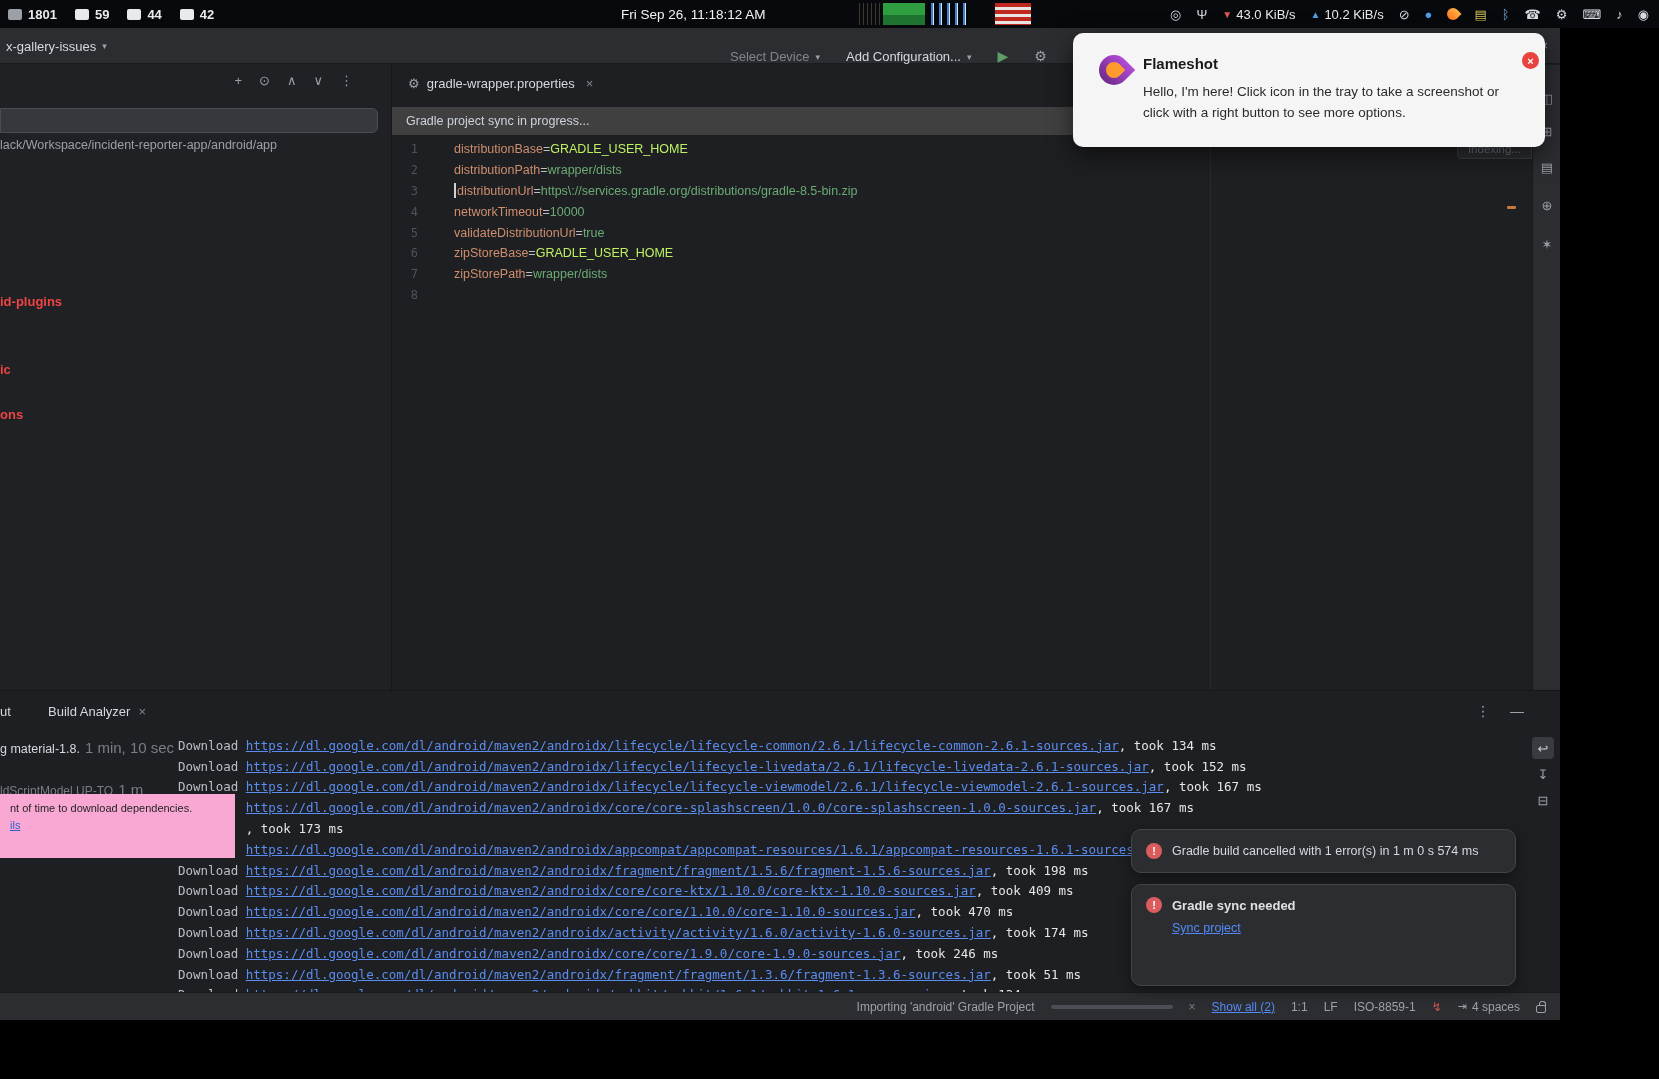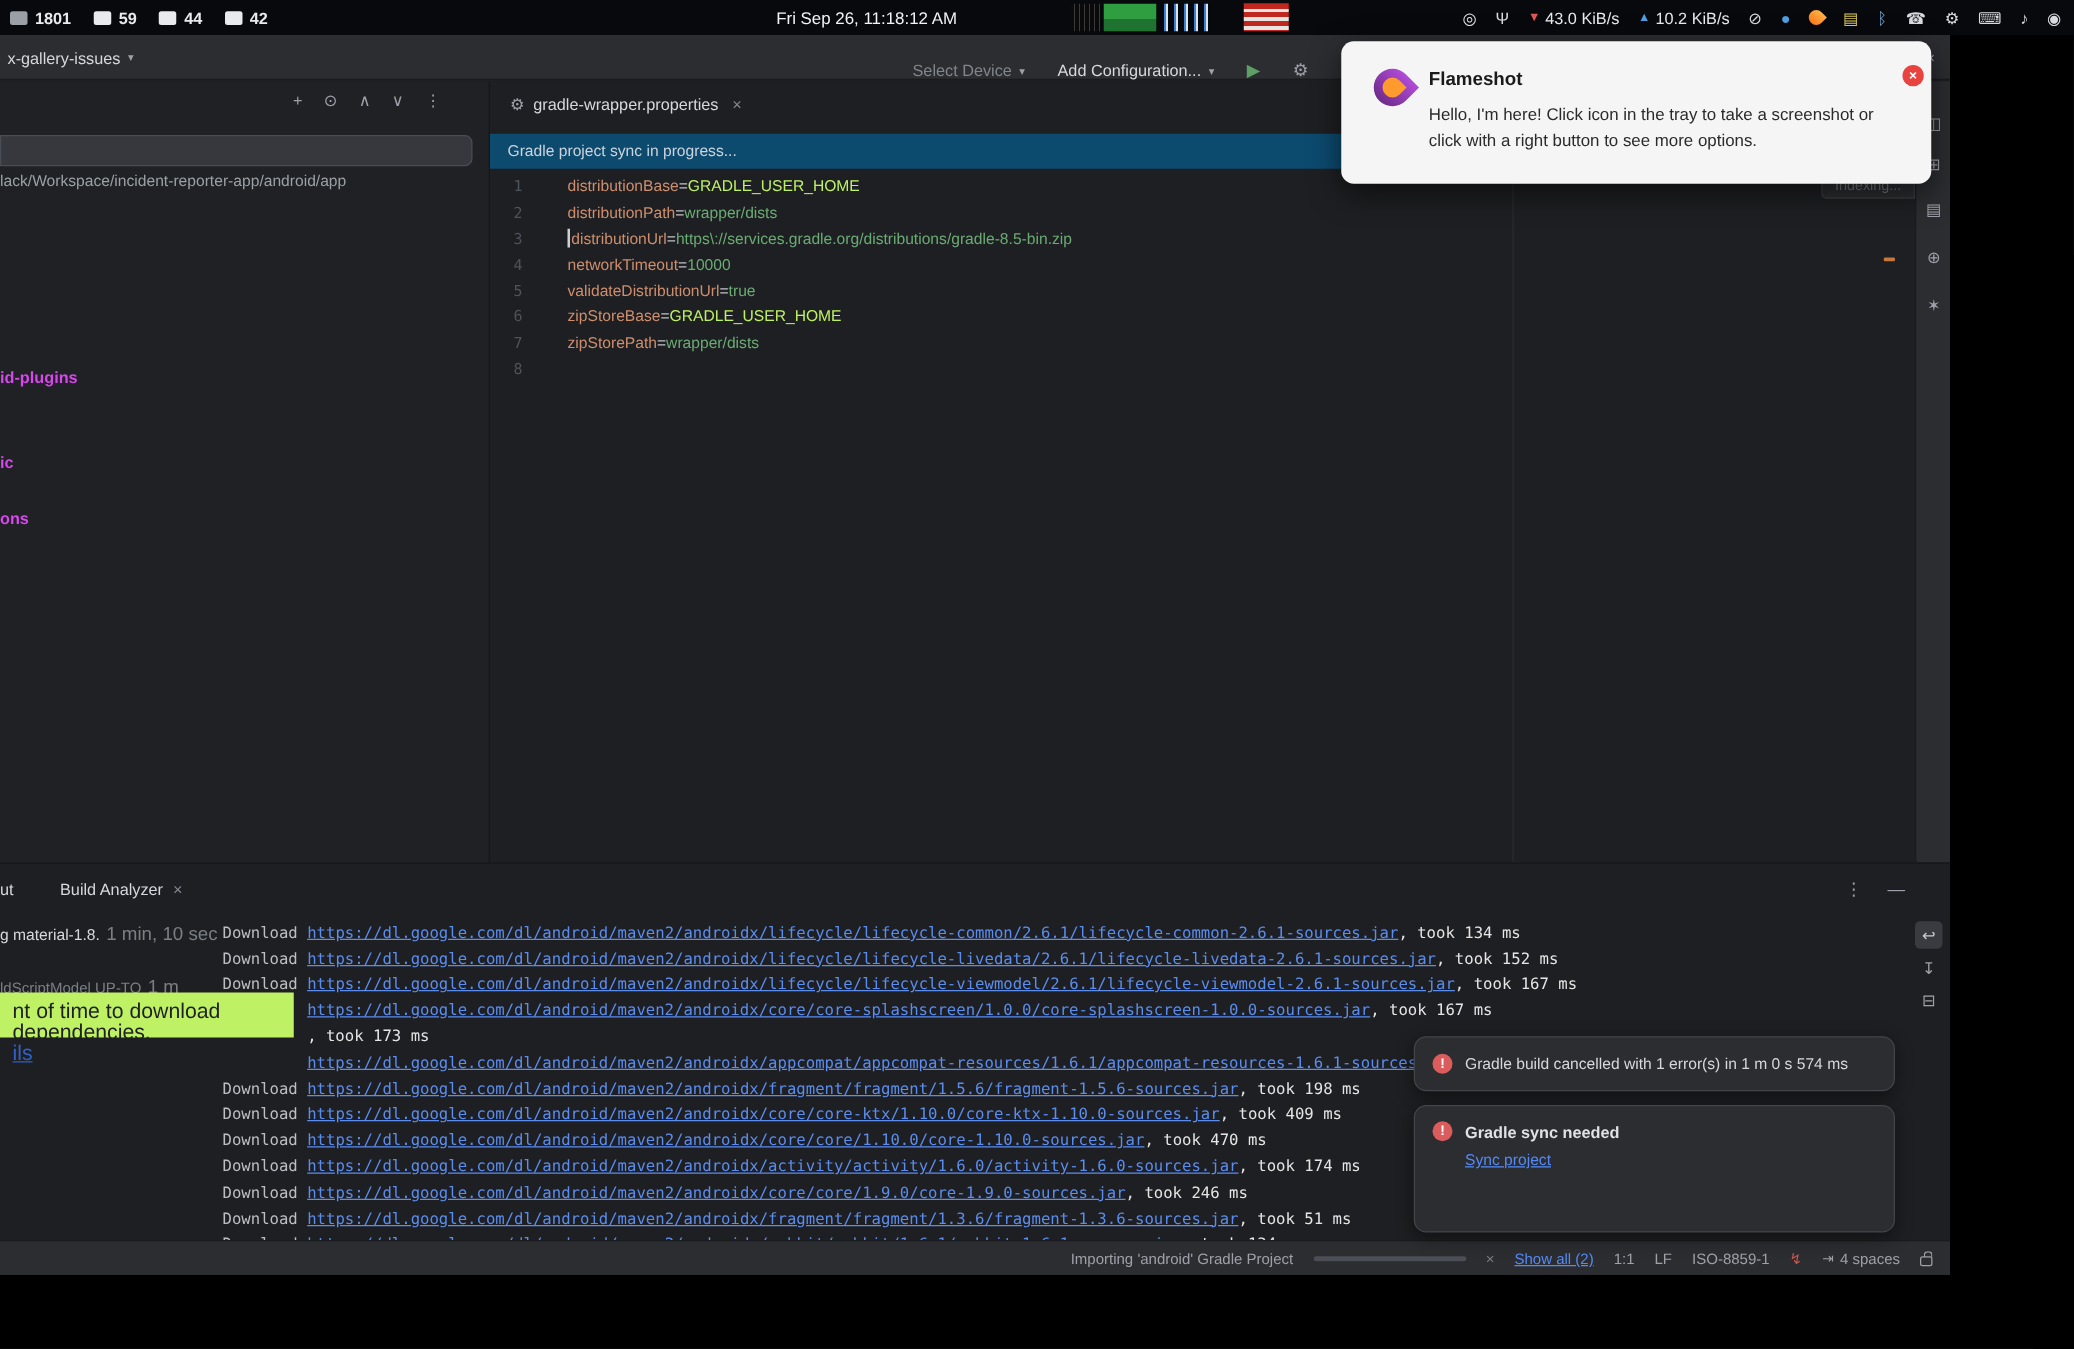--- a/index.html
+++ b/index.html
@@ -41,32 +41,32 @@
   .run-ic { color:#5f9e64; font-size:14px; }
   .tb-gear { color:#9da0a8; font-size:14px; }
   .kebab { color:#9da0a8; font-size:14px; letter-spacing:1px; }
   .win-controls { position:absolute; right:12px; top:0; height:36px; display:flex; align-items:center; gap:18px; color:#9da0a8; font-size:12px; }
 
   
   .left-panel { position:absolute; left:0; top:37px; width:392px; height:625px; background:#1f2124; border-right:1px solid #161719; }
   .lp-toolbar { position:absolute; top:8px; right:38px; display:flex; gap:17px; color:#9da0a8; font-size:13px; }
   .lp-field { position:absolute; left:0; top:43px; width:378px; height:25px; background:#36383d; border:1px solid #4a4d53; border-radius:0 6px 6px 0; }
   .lp-path { position:absolute; left:0; top:73px; font-size:12.5px; color:#9ba0a6; white-space:nowrap; }
-  .tree-frag { position:absolute; left:0; font-size:13px; font-weight:bold; color:#d946ef; white-space:nowrap; }
+  .tree-frag { position:absolute; left:0; font-size:13px; font-weight:bold; color:#ef4444; white-space:nowrap; }
   .tree-frag:nth-of-type(1) { top:229px; }
   .tree-frag:nth-of-type(2) { top:297px; }
   .tree-frag:nth-of-type(3) { top:342px; }
 
   
   .editor { position:absolute; left:392px; top:37px; width:1140px; height:625px; background:#1e1f22; overflow:hidden; }
   .tabbar { position:absolute; left:0; top:0; width:100%; height:36px; display:flex; align-items:center; }
   .tab { display:flex; align-items:center; gap:7px; padding:0 12px 0 16px; height:100%; font-size:13px; color:#d5d8dd; }
   .tab .gear { color:#9da0a8; font-size:13px; }
   .tab .close { color:#84878e; font-size:13px; margin-left:4px; }
-  .banner { position:absolute; left:0; top:42px; width:100%; height:28px; background:#0c4a6e; display:flex; align-items:center; padding-left:14px; font-size:12.5px; color:#ccd3dd; }
+  .banner { position:absolute; left:0; top:42px; width:100%; height:28px; background:#404040; display:flex; align-items:center; padding-left:14px; font-size:12.5px; color:#ccd3dd; }
   .code-lines { position:absolute; left:0; top:74px; width:100%; }
   .code-line { display:flex; height:20.8px; align-items:center; }
   .ln { width:26px; text-align:right; font-family:"DejaVu Sans Mono",monospace; font-size:12px; color:#4d535b; flex:none; }
   .code { margin-left:36px; font-family:Liberation Sans, sans-serif; font-size:12.5px; white-space:pre; display:flex; align-items:flex-end; }
   .tok-key { color:#ce8e6d; }
   .tok-op { color:#bcbec4; }
   .tok-value { color:#6aab73; }
   .tok-macro { color:#bef264; }
   .caret { display:inline-block; width:2px; height:15px; background:#ced0d6; margin-right:1px; }
   .guide { position:absolute; left:818px; top:70px; bottom:0; width:1px; background:rgba(255,255,255,0.055); }
@@ -81,21 +81,21 @@
   .bottom-panel { position:absolute; left:0; top:662px; width:100%; height:330px; background:#1e1f22; border-top:1px solid #161719; }
   .bp-tabs { position:absolute; left:0; top:0; width:100%; height:40px; display:flex; align-items:center; gap:30px; font-size:13px; color:#d5d8dd; }
   .bp-tab { display:flex; align-items:center; gap:8px; }
   .bp-tab .close { color:#84878e; }
   .bp-tab-cut { width:18px; overflow:hidden; white-space:nowrap; }
   .bp-actions { position:absolute; right:36px; top:0; height:40px; display:flex; align-items:center; gap:20px; color:#9da0a8; font-size:14px; }
   .bp-side { position:absolute; left:0; top:44px; width:172px; }
   .side-line1 { position:absolute; left:0; top:4px; font-size:12.5px; color:#d5d8dd; white-space:nowrap; }
   .side-time { font-size:15px; color:#7a7e85; margin-left:5px; }
   .side-line2 { position:absolute; left:0; top:46px; font-size:12px; color:#7a7e85; white-space:nowrap; }
-  .dep-tooltip { position:absolute; left:0; top:103px; width:235px; height:36px; background:#bef264; color:#1f2023; font-size:17px; padding:6px 10px; z-index:5; line-height:17px; }
+  .dep-tooltip { position:absolute; left:0; top:103px; width:235px; height:64px; background:#f9a8d4; color:#1f2023; font-size:11px; padding:6px 10px; z-index:5; line-height:17px; }
   .dep-tooltip a { color:#2e62c9; }
   .build-log { position:absolute; left:178px; top:44px; right:56px; font-family:"DejaVu Sans Mono",monospace; font-size:12.5px; }
   .log-row { height:20.8px; white-space:nowrap; color:#bcbec4; display:flex; align-items:center; }
   .log-prefix { margin-right:1ch; }
   .log-row.no-prefix { padding-left:9ch; }
   .log-url { color:#5b8def; text-decoration:underline; }
   .log-took { color:#e5e5e5; }
   .bp-right-icons { position:absolute; right:6px; top:46px; display:flex; flex-direction:column; gap:4px; z-index:2; }
   .bp-ric { width:22px; height:22px; display:flex; align-items:center; justify-content:center; color:#9da0a8; font-size:13px; border-radius:4px; }
   .bp-ric.sel { background:#393b40; color:#c5cad1; }

